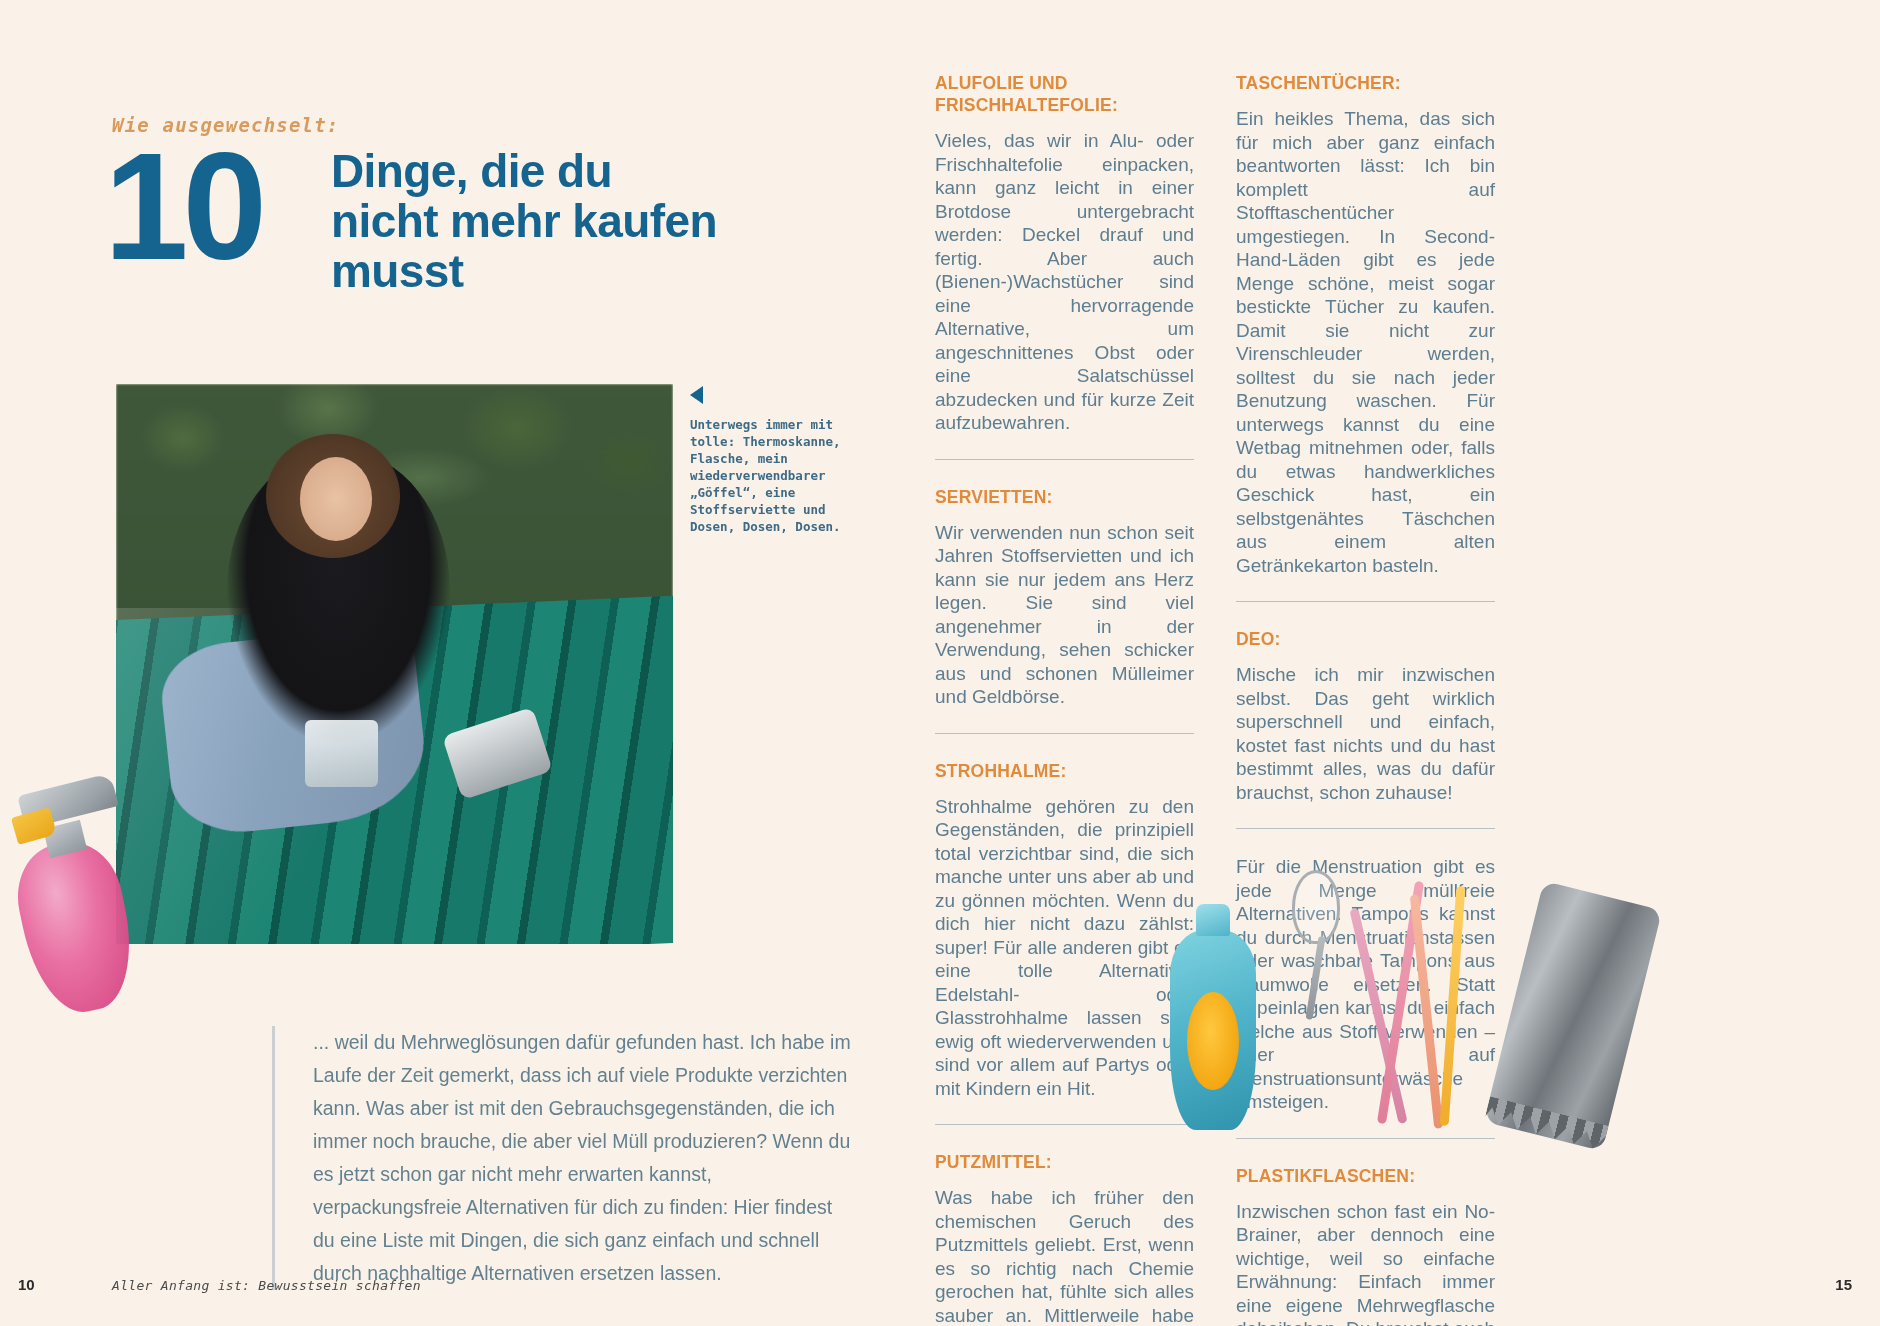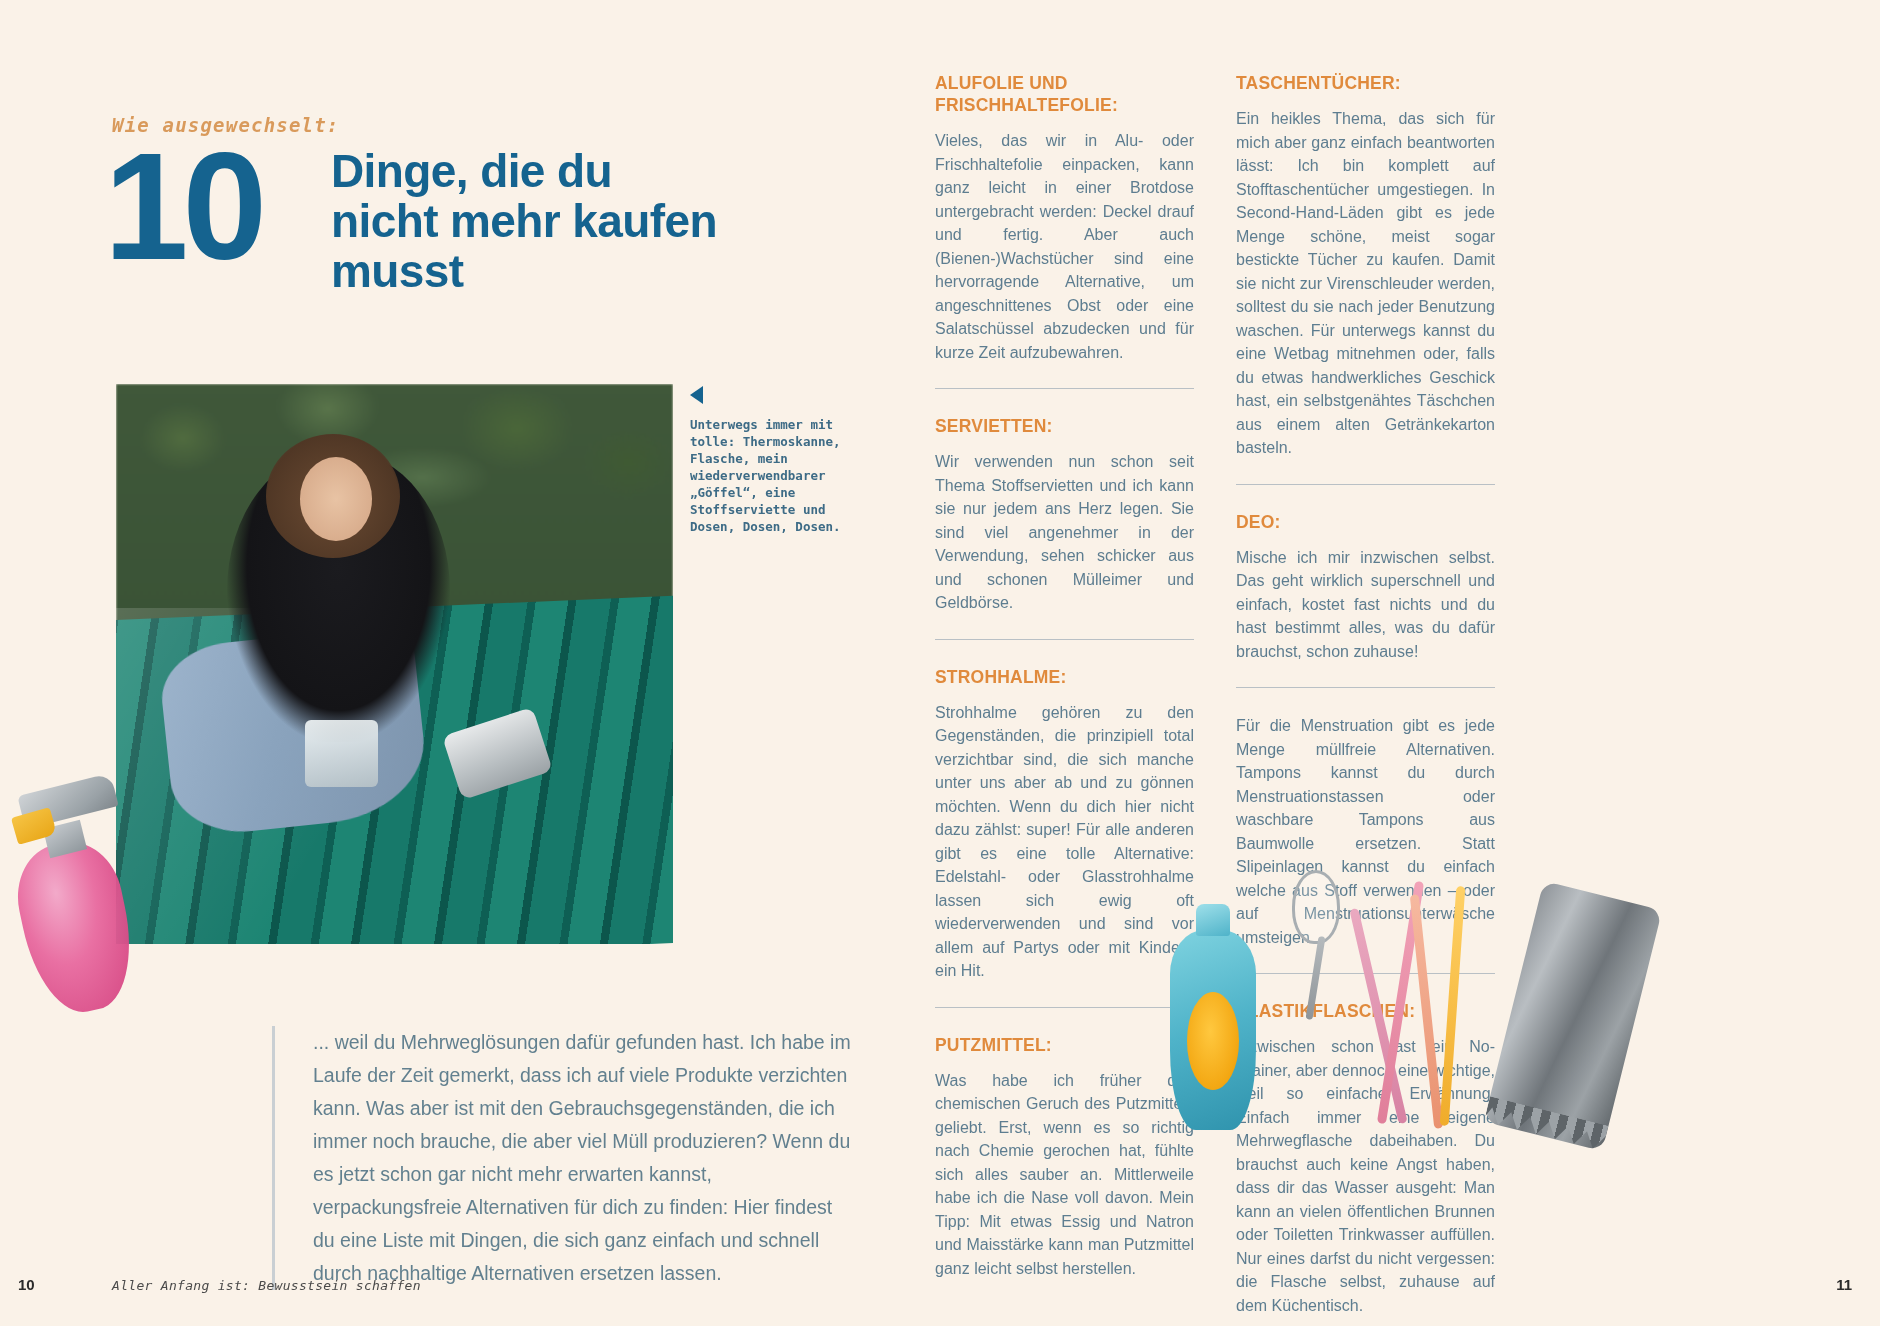--- a/index.html
+++ b/index.html
@@ -167,21 +167,21 @@
 
   .sec { margin-bottom: 0; }
   .sec + .sec { border-top: 1.4px solid #b9c0c5; padding-top: 26px; margin-top: 24px; }
   .sec-h {
     font-size: 17.5px; line-height: 22px;
     font-weight: 800; color: #e08a3c;
     letter-spacing: .2px; margin-bottom: 13px;
     text-transform: uppercase;
   }
   .sec-b {
-    font-size: 16px; line-height: 23.5px;
+    font-size: 19px; line-height: 23.5px;
     color: #5d7d90; font-weight: 400;
     text-align: justify;
   }
 
   
   .objects { position: absolute; left: 225px; top: 870px; width: 520px; height: 290px; }
   .obj-soap {
     position: absolute; left: 10px; top: 60px; width: 86px; height: 200px;
     background: linear-gradient(160deg, #7fd3e0 0%, #4fb3c9 48%, #2f93ad 100%);
     border-radius: 40% 40% 30% 30% / 22% 22% 40% 40%;
@@ -284,21 +284,21 @@
 
     <div class="cols">
 
       <div class="col">
         <div class="sec">
           <div class="sec-h">ALUFOLIE UND FRISCHHALTEFOLIE:</div>
           <div class="sec-b">Vieles, das wir in Alu- oder Frischhaltefolie einpacken, kann ganz leicht in einer Brotdose untergebracht werden: Deckel drauf und fertig. Aber auch (Bienen-)Wachstücher sind eine hervorragende Alternative, um angeschnittenes Obst oder eine Salatschüssel abzudecken und für kurze Zeit aufzubewahren.</div>
         </div>
         <div class="sec">
           <div class="sec-h">SERVIETTEN:</div>
-          <div class="sec-b">Wir verwenden nun schon seit Thema Stoffservietten und ich kann sie nur jedem ans Herz legen. Sie sind viel angenehmer in der Verwendung, sehen schicker aus und schonen Mülleimer und Geldbörse.</div>
+          <div class="sec-b">Wir verwenden nun schon seit Jahren Stoffservietten und ich kann sie nur jedem ans Herz legen. Sie sind viel angenehmer in der Verwendung, sehen schicker aus und schonen Mülleimer und Geldbörse.</div>
         </div>
         <div class="sec">
           <div class="sec-h">STROHHALME:</div>
           <div class="sec-b">Strohhalme gehören zu den Gegenständen, die prinzipiell total verzichtbar sind, die sich manche unter uns aber ab und zu gönnen möchten. Wenn du dich hier nicht dazu zählst: super! Für alle anderen gibt es eine tolle Alternative: Edelstahl- oder Glasstrohhalme lassen sich ewig oft wiederverwenden und sind vor allem auf Partys oder mit Kindern ein Hit.</div>
         </div>
         <div class="sec">
           <div class="sec-h">PUTZMITTEL:</div>
           <div class="sec-b">Was habe ich früher den chemischen Geruch des Putzmittels geliebt. Erst, wenn es so richtig nach Chemie gerochen hat, fühlte sich alles sauber an. Mittlerweile habe ich die Nase voll davon. Mein Tipp: Mit etwas Essig und Natron und Maisstärke kann man Putzmittel ganz leicht selbst herstellen.</div>
         </div>
 
@@ -341,16 +341,16 @@
       </div>
       <div class="obj-roll">
         <div class="edge"></div>
       </div>
     </div>
   </div>
 
   <div class="footer">
     <div class="pg-left">10</div>
     <div class="running">Aller Anfang ist: Bewusstsein schaffen</div>
-    <div class="pg-right">11</div>
+    <div class="pg-right">15</div>
   </div>
 
 </div>
 
 </body></html>

